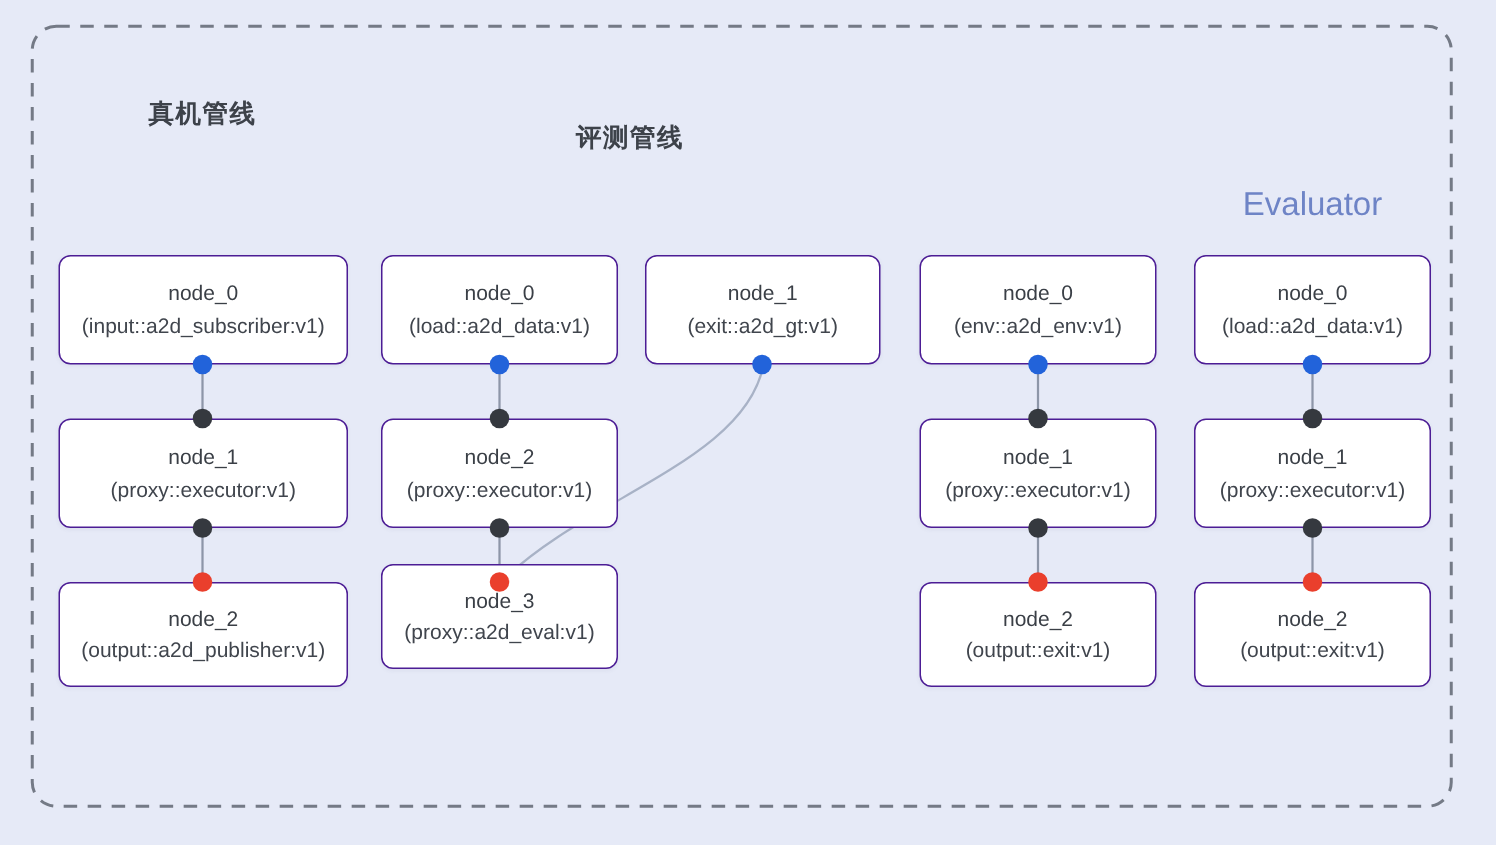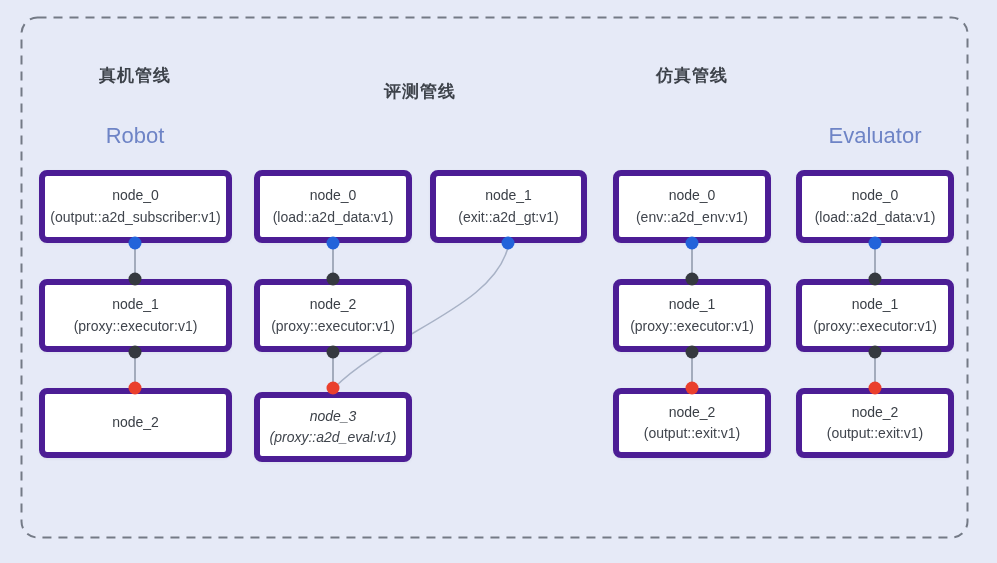--- a/index.html
+++ b/index.html
@@ -34,21 +34,21 @@
     width: 200px;
     text-align: center;
     font-size: 22px;
     font-weight: 400;
     color: #6e84c6;
   }
   .card {
     position: absolute;
     box-sizing: border-box;
     background: #ffffff;
-    border: 6px solid #4c1d95;
+    border: 1px solid #4c1d95;
     border-radius: 8px;
     box-shadow: 0 1px 3px rgba(60,70,110,0.06);
     display: flex;
     flex-direction: column;
     align-items: center;
     justify-content: center;
     gap: 6px;
   }
   .card .node-name {
     font-size: 14px;
@@ -90,49 +90,48 @@
     <path d="M 509 243 C 497 307, 390 332, 334 388" fill="none" stroke="#a8b2c6" stroke-width="1.5"></path>
 
     <line x1="692" y1="243" x2="692" y2="279" stroke="#8d96a8" stroke-width="1.5"></line>
     <line x1="692" y1="352" x2="692" y2="388" stroke="#8d96a8" stroke-width="1.5"></line>
 
     <line x1="875" y1="243" x2="875" y2="279" stroke="#8d96a8" stroke-width="1.5"></line>
     <line x1="875" y1="352" x2="875" y2="388" stroke="#8d96a8" stroke-width="1.5"></line>
   </svg>
 
   <div class="title-zh" style="left:35px; top:64px;">真机管线</div>
-  <div class="title-en" style="left:35px; top:123px;">Robot</div>
 
   <div class="title-zh" style="left:320px; top:64px;margin-top:16px;">评测管线</div>
 
-  <div class="title-zh" style="left:592px; top:64px;">仿真管线</div>
 
   <div class="title-en" style="left:775px; top:123px;">Evaluator</div>
 
   <div class="card" style="left:39px; top:170px; width:193px; height:73px;">
     <div class="node-name">node_0</div>
-    <div class="node-type">(output::a2d_subscriber:v1)</div>
+    <div class="node-type">(input::a2d_subscriber:v1)</div>
   </div>
   <div class="card" style="left:39px; top:279px; width:193px; height:73px;">
     <div class="node-name">node_1</div>
     <div class="node-type">(proxy::executor:v1)</div>
   </div>
   <div class="card" style="left:39px; top:388px; width:193px; height:70px;">
     <div class="node-name">node_2</div>
+    <div class="node-type">(output::a2d_publisher:v1)</div>
   </div>
 
   <div class="card" style="left:254px; top:170px; width:158px; height:73px;">
     <div class="node-name">node_0</div>
     <div class="node-type">(load::a2d_data:v1)</div>
   </div>
   <div class="card" style="left:254px; top:279px; width:158px; height:73px;">
     <div class="node-name">node_2</div>
     <div class="node-type">(proxy::executor:v1)</div>
   </div>
-  <div class="card" style="left:254px; top:392px; width:158px; height:70px;font-style:italic;">
+  <div class="card" style="left:254px; top:376px; width:158px; height:70px;">
     <div class="node-name">node_3</div>
     <div class="node-type">(proxy::a2d_eval:v1)</div>
   </div>
 
   <div class="card" style="left:430px; top:170px; width:157px; height:73px;">
     <div class="node-name">node_1</div>
     <div class="node-type">(exit::a2d_gt:v1)</div>
   </div>
 
   <div class="card" style="left:613px; top:170px; width:158px; height:73px;">

